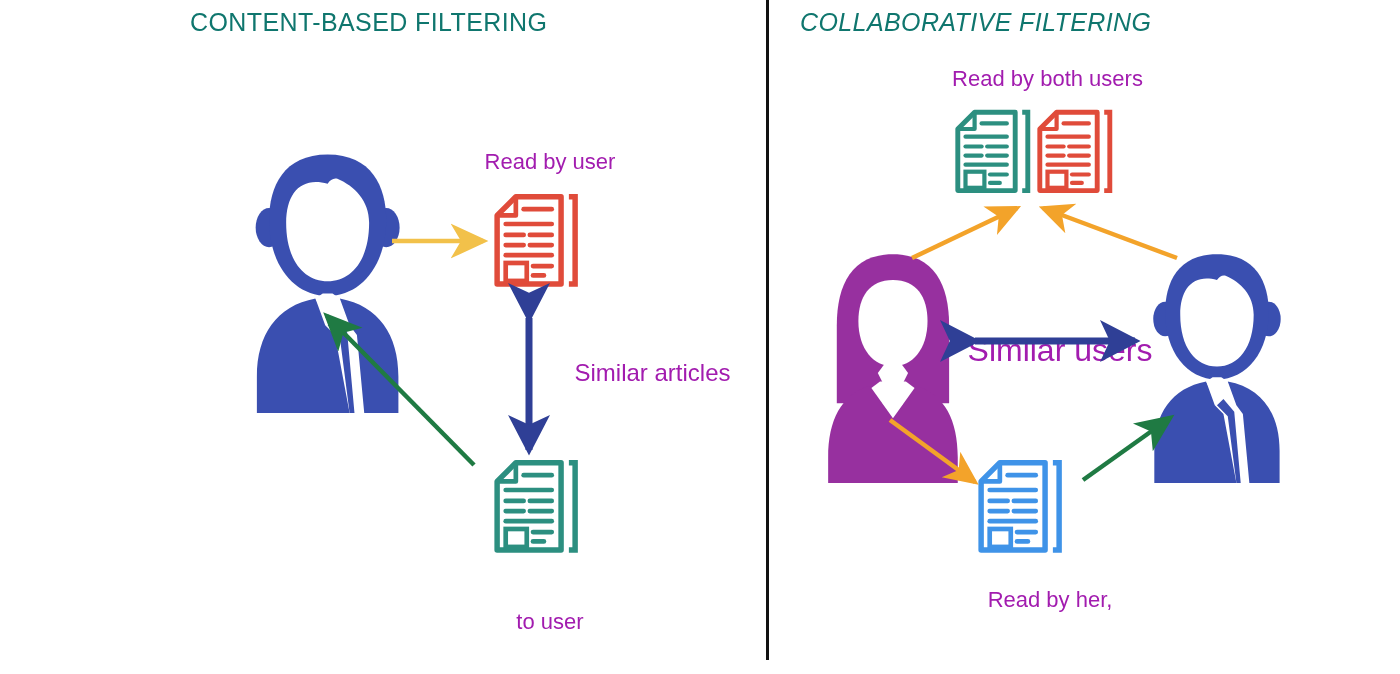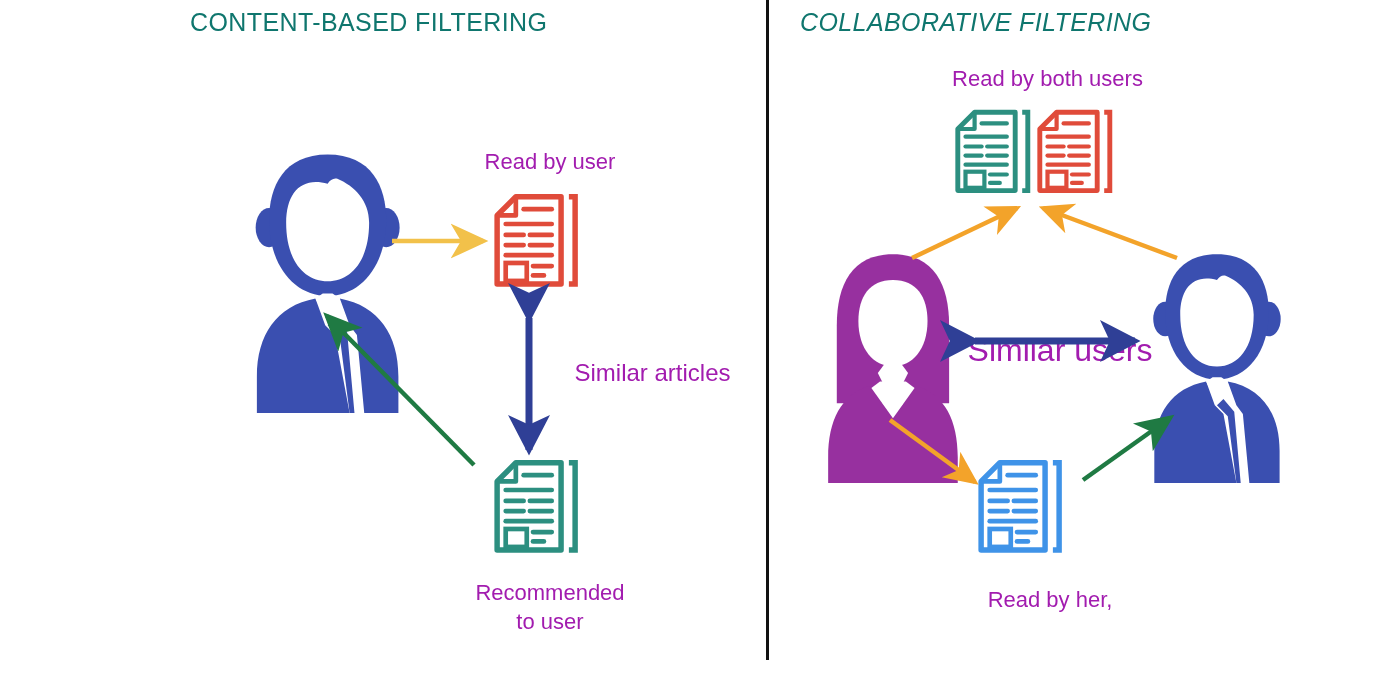--- a/index.html
+++ b/index.html
@@ -32,21 +32,20 @@
   <div class="title" id="title-left">CONTENT-BASED FILTERING</div>
 
   <div class="title" id="title-right">COLLABORATIVE FILTERING</div>
 
   <div class="divider"></div>
 
   <div class="caption" style="left:435px;top:147px;width:230px;">Read by user</div>
 
   <div class="caption" style="left:545px;top:358px;width:215px;font-size:24px;">Similar articles</div>
 
-  <div class="caption" style="left:425px;top:578px;width:250px;">Recommended</div>
   <div class="caption" style="left:425px;top:607px;width:250px;text-align:center;">to user</div>
 
   <div class="caption" style="left:930px;top:64px;width:235px;">Read by both users</div>
 
   <div class="caption" style="left:950px;top:297px;width:220px;font-size:32px;margin-top:39px;">Similar users</div>
 
   <div class="caption" style="left:915px;top:585px;width:270px;">Read by her,</div>
 
   <svg class="svg-layer" viewBox="0 0 1400 674" xmlns="http://www.w3.org/2000/svg">
     <defs>

